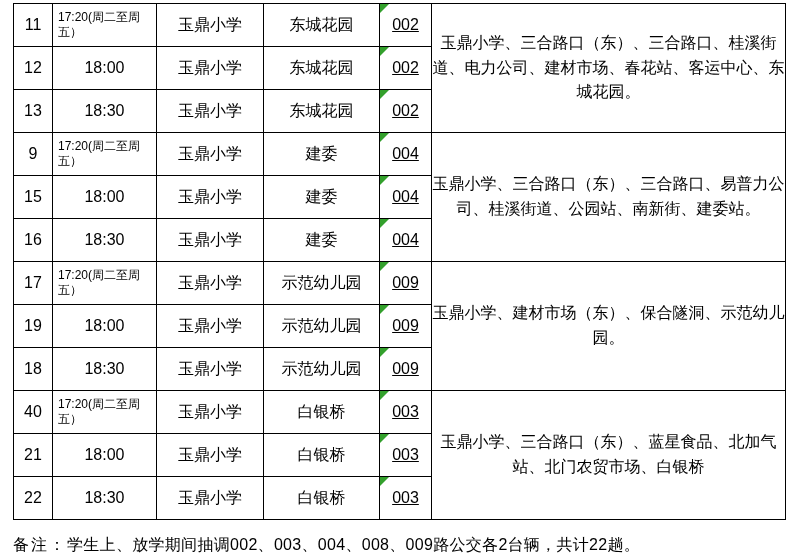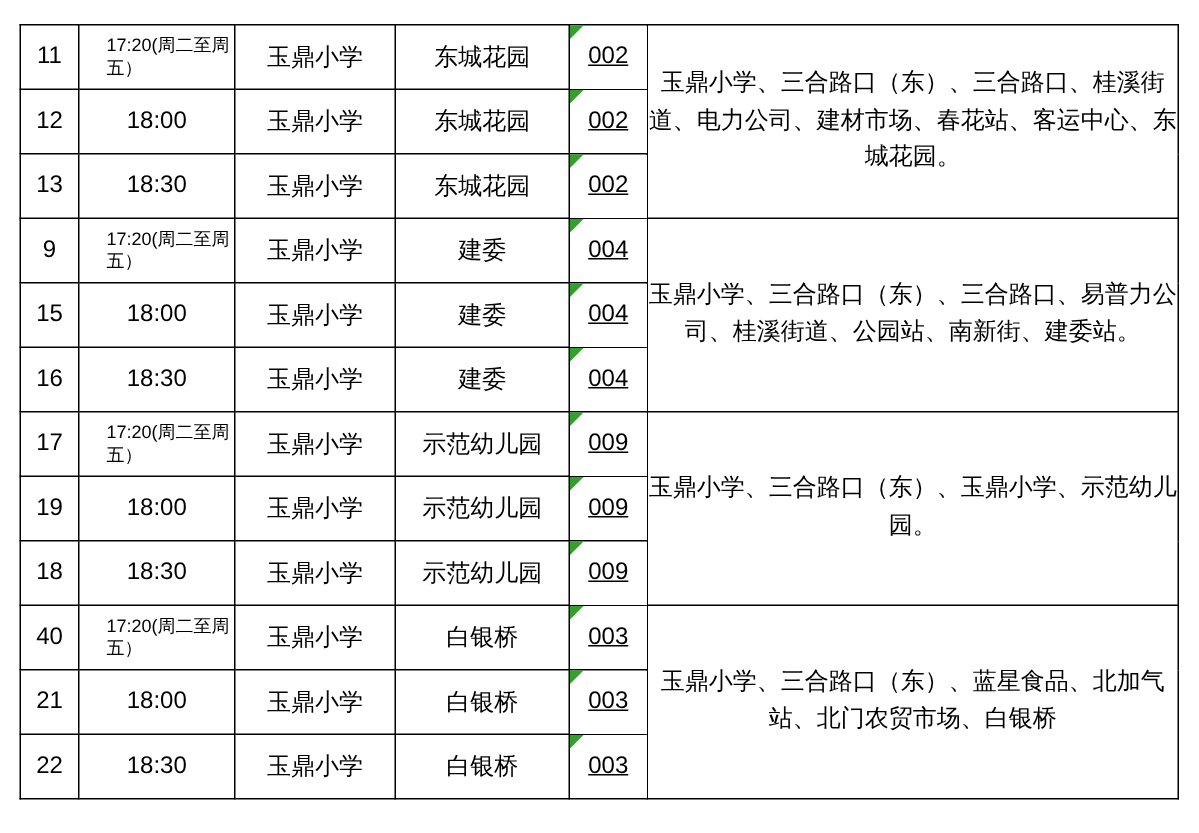--- a/index.html
+++ b/index.html
@@ -17,21 +17,21 @@
     position: relative;
     background: #ffffff;
     box-sizing: border-box;
     overflow: hidden;
   }
   table.sched {
     border-collapse: collapse;
     table-layout: fixed;
     width: 772px;
     margin-left: 13px;
-    margin-top: 16px;
+    margin-top: 3px;
   }
   table.sched td {
     border: 1px solid #000000;
     padding: 0;
     text-align: center;
     vertical-align: middle;
     font-size: 16px;
     height: 42px;
     background: #ffffff;
   }
@@ -44,21 +44,21 @@
 
   td.idx {
     font-size: 16px;
   }
   td.time {
     font-size: 16px;
   }
   td.time.small {
     font-size: 12px;
     text-align: left;
-    padding-left: 18px;
+    padding-left: 5px;
     line-height: 1.25;
   }
   td.from, td.to {
     font-size: 16px;
   }
   td.line {
     font-size: 16px;
     position: relative;
     text-decoration: underline;
   }
@@ -172,21 +172,21 @@
 
       <tr>
         <td class="idx">17</td>
         <td class="time small">17:20(周二至周五）</td>
         <td class="from">玉鼎小学</td>
         <td class="to">示范幼儿园</td>
         <td class="line">
           <span class="marker"></span>
           <span>009</span>
         </td>
-        <td class="desc" rowspan="3">玉鼎小学、三合路口（东）、玉鼎小学、示范幼儿园。</td>
+        <td class="desc" rowspan="3">玉鼎小学、建材市场（东）、保合隧洞、示范幼儿园。</td>
       </tr>
       <tr>
         <td class="idx">19</td>
         <td class="time">18:00</td>
         <td class="from">玉鼎小学</td>
         <td class="to">示范幼儿园</td>
         <td class="line">
           <span class="marker"></span>
           <span>009</span>
         </td>
@@ -230,14 +230,17 @@
         <td class="to">白银桥</td>
         <td class="line">
           <span class="marker"></span>
           <span>003</span>
         </td>
       </tr>
 
     </tbody>
   </table>
 
+  <div class="note">
+    <span class="label">备注：</span><span>学生上、放学期间抽调002、003、004、008、009路公交各2台辆，共计22趟。</span>
+  </div>
 
 </div>
 
 </body></html>

